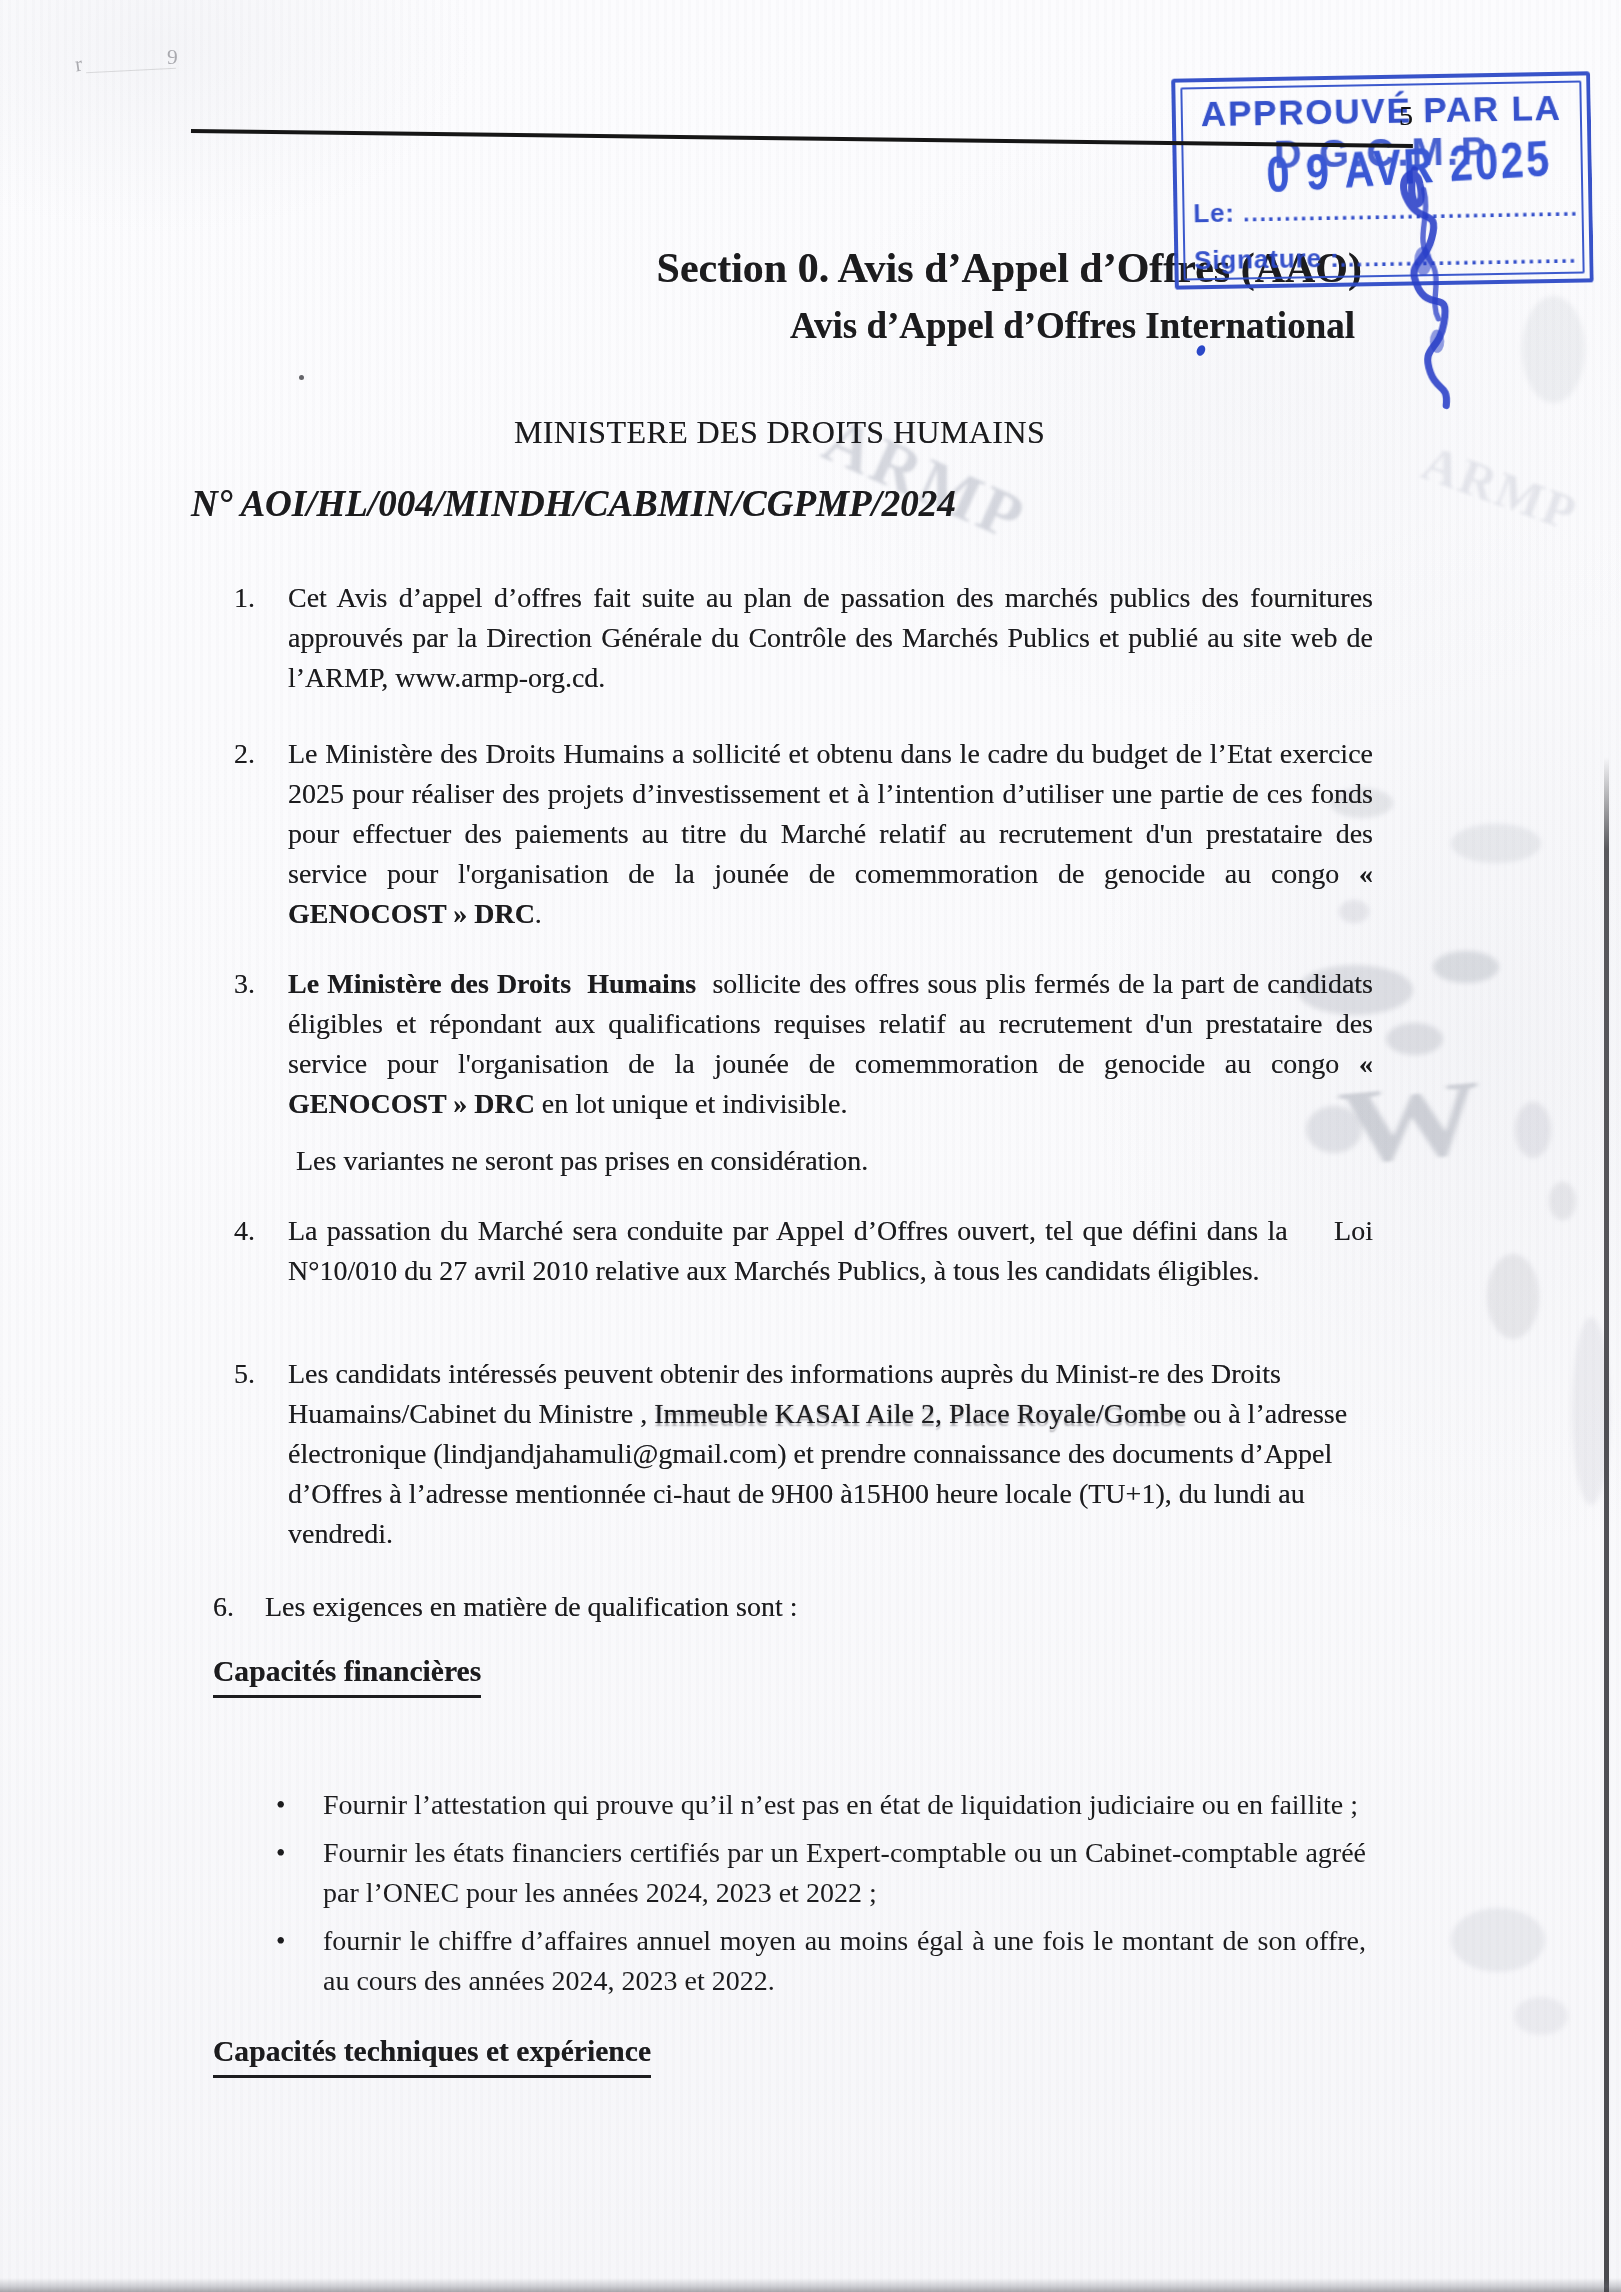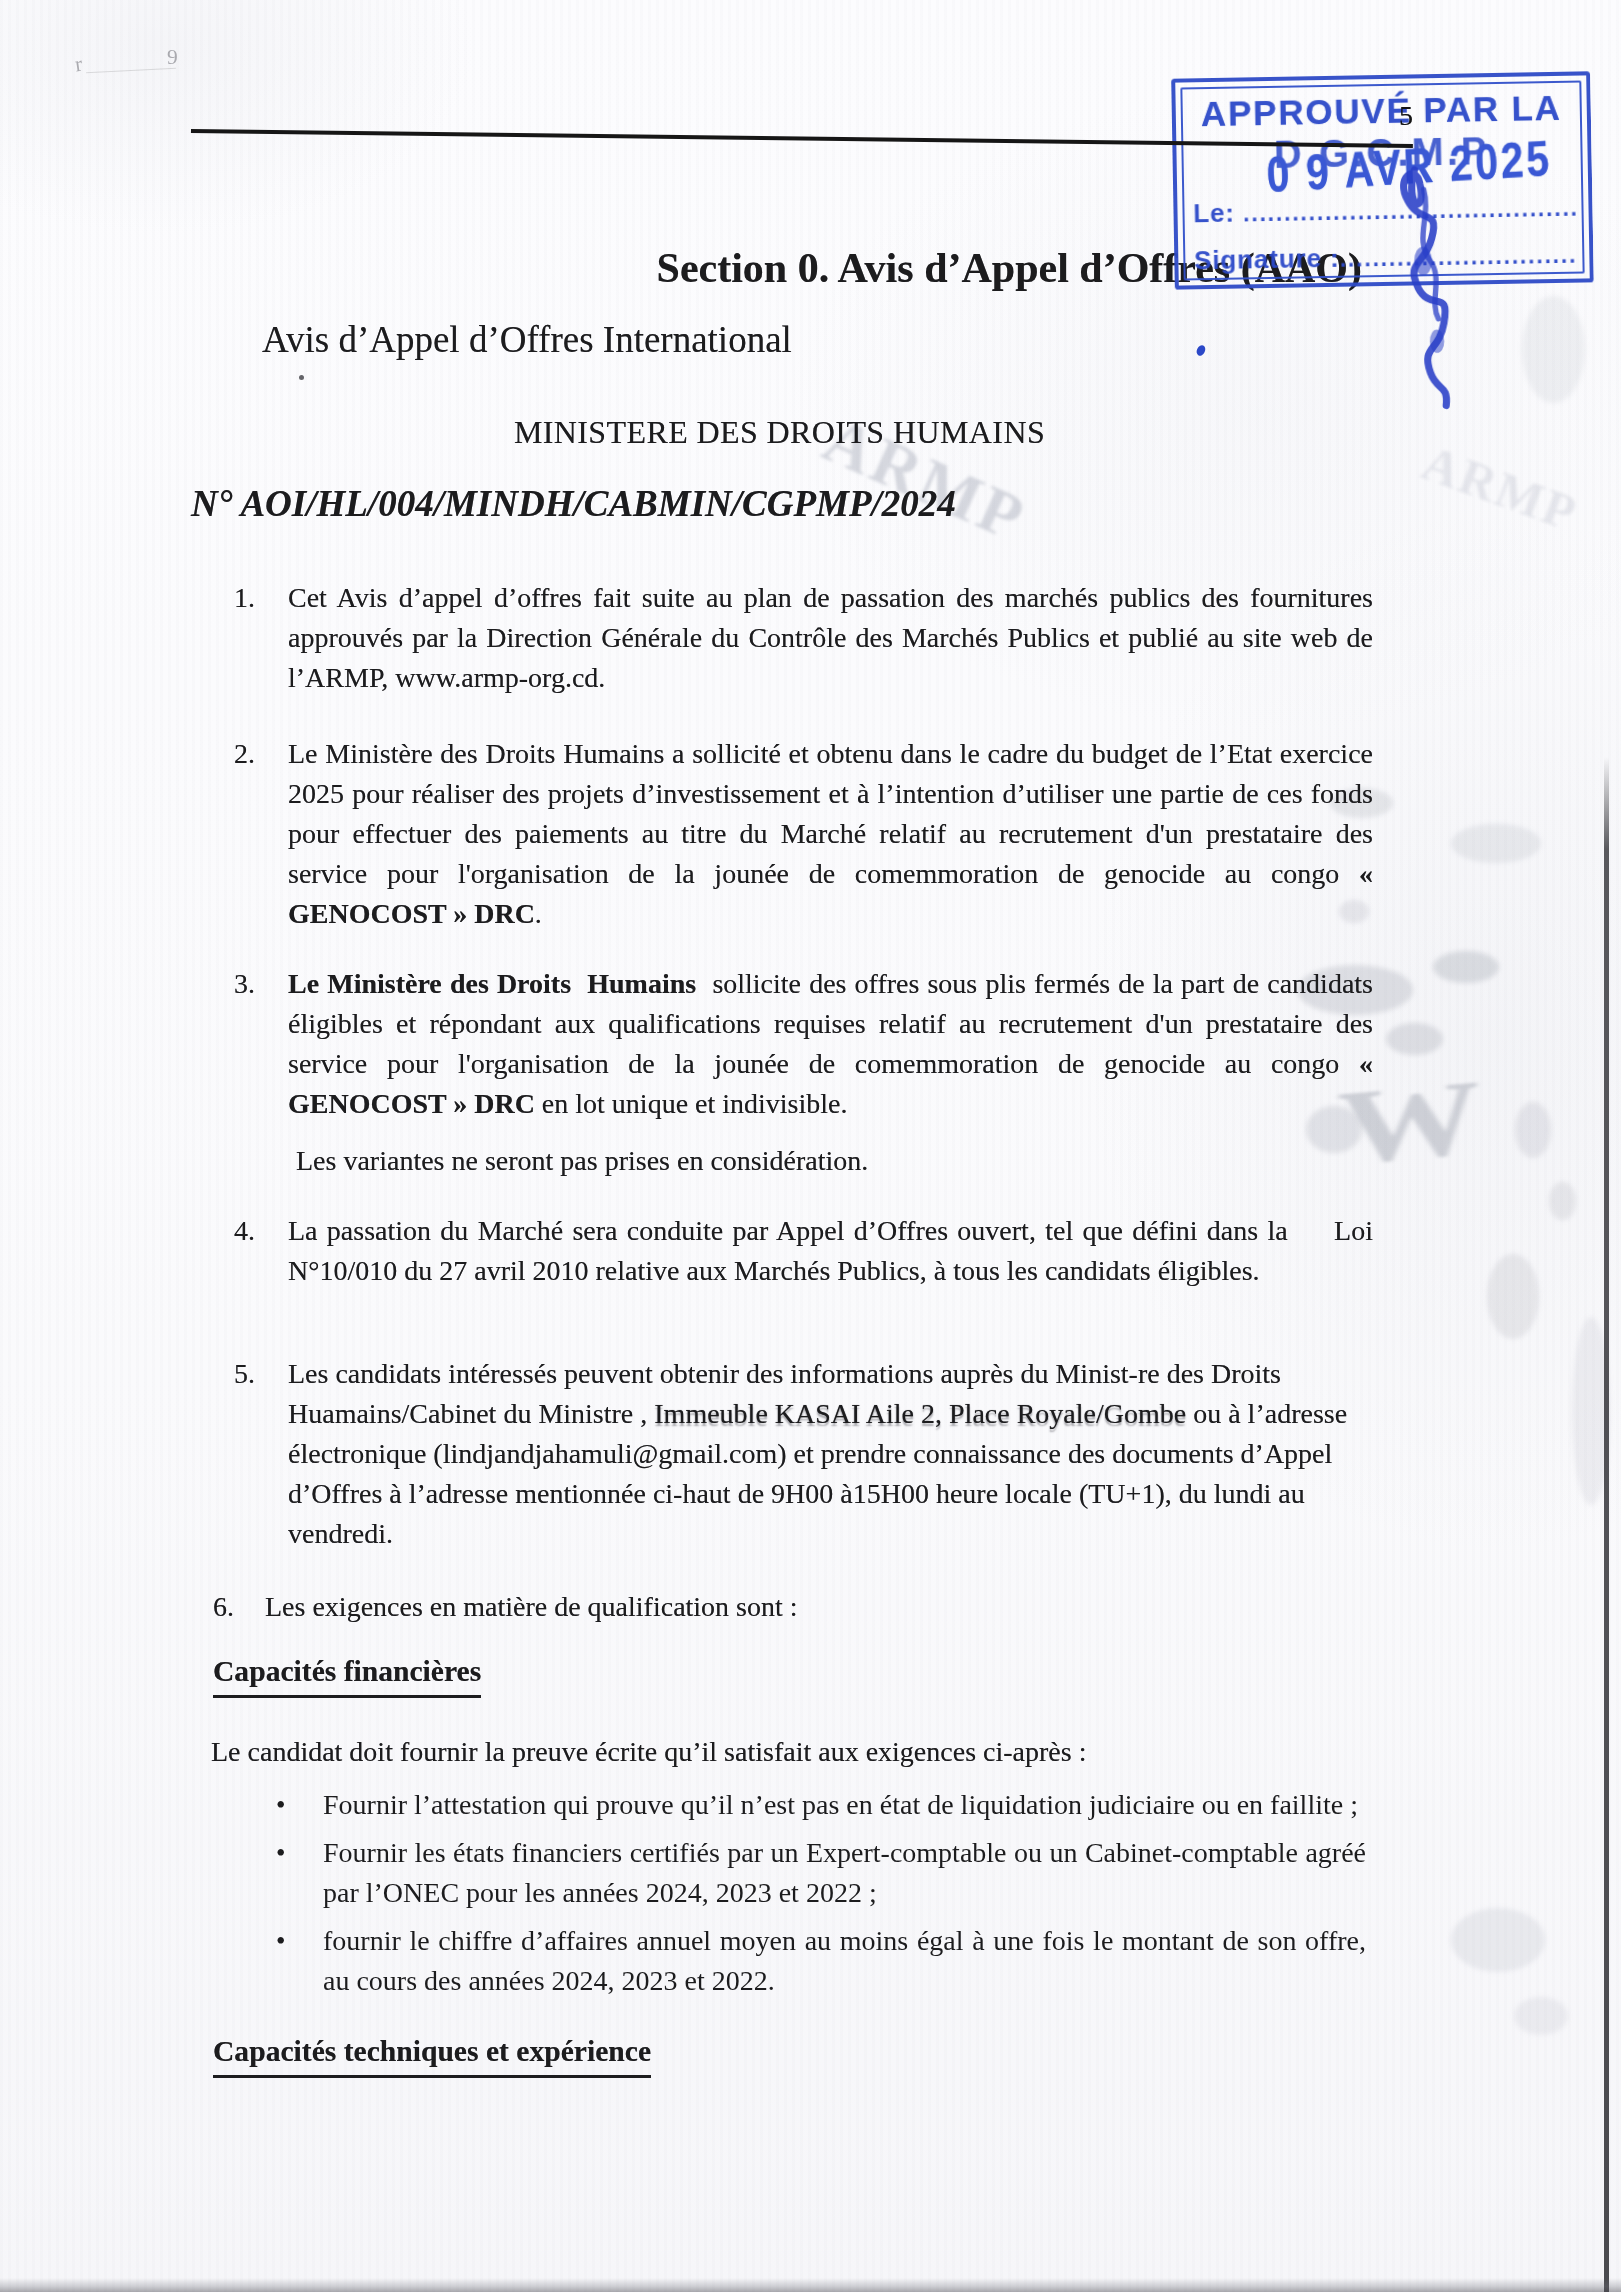--- a/index.html
+++ b/index.html
@@ -46,22 +46,22 @@
   .stamp-le { top:120px; }
   .stamp-signature { top:167px; }
   .sig-svg { position:absolute; left:204px; top:79px; z-index:16; overflow:visible; }
 
   .blue-speck { position:absolute; background:#2b48c8; border-radius:50%; z-index:4; }
   .dark-dot { position:absolute; background:rgba(50,50,55,0.75); border-radius:50%; z-index:4; }
 
   
   .title-1 { position:absolute; left:269px; top:244px; width:1093px; text-align:right;
     font-size:42px; font-weight:bold; z-index:10; }
-  .title-2 { position:absolute; left:262px; top:318px; width:1093px; text-align:left;
-    font-size:37px; font-weight:normal; z-index:10; }
+  .title-2 { position:absolute; left:262px; top:304px; width:1093px; text-align:right;
+    font-size:37px; font-weight:bold; z-index:10; }
   .ministry { position:absolute; left:233px; top:414px; width:1093px; text-align:center;
     font-size:32px; letter-spacing:0.4px; z-index:10; }
   .reference { position:absolute; left:191px; top:482px; font-size:37px; font-weight:bold; z-index:10;font-style:italic; }
 
   
   .para { position:absolute; left:288px; width:1085px; font-size:28px; line-height:40px;
     text-align:justify; z-index:10; }
   .para .num { position:absolute; left:-54px; }
   .para.ragged { text-align:left; }
   .p1 { top:578px; } .p2 { top:734px; } .p3 { top:964px; }
@@ -168,21 +168,20 @@
   </div>
 
   <div class="para p6 ink">
     <span class="num">6.</span>
     <span>Les exigences en matière de qualification sont :</span>
   </div>
 
   <div class="subheading h-fin ink">
     <span class="u">Capacités financières</span>
   </div>
-  <div class="fin-intro ink">Le candidat doit fournir la preuve écrite qu’il satisfait aux exigences ci-après :</div>
 
   <ul class="bullets">
     <li><span>Fournir l’attestation qui prouve qu’il n’est pas en état de liquidation judiciaire ou en faillite ;</span></li>
     <li><span>Fournir les états financiers certifiés par un Expert-comptable ou un Cabinet-comptable agréé par l’ONEC pour les années 2024, 2023 et 2022 ;</span></li>
     <li><span>fournir le chiffre d’affaires annuel moyen au moins égal à une fois le montant de son offre, au cours des années 2024, 2023 et 2022.</span></li>
   </ul>
 
   <div class="subheading h-tech ink">
     <span class="u">Capacités techniques et expérience</span>
   </div>

